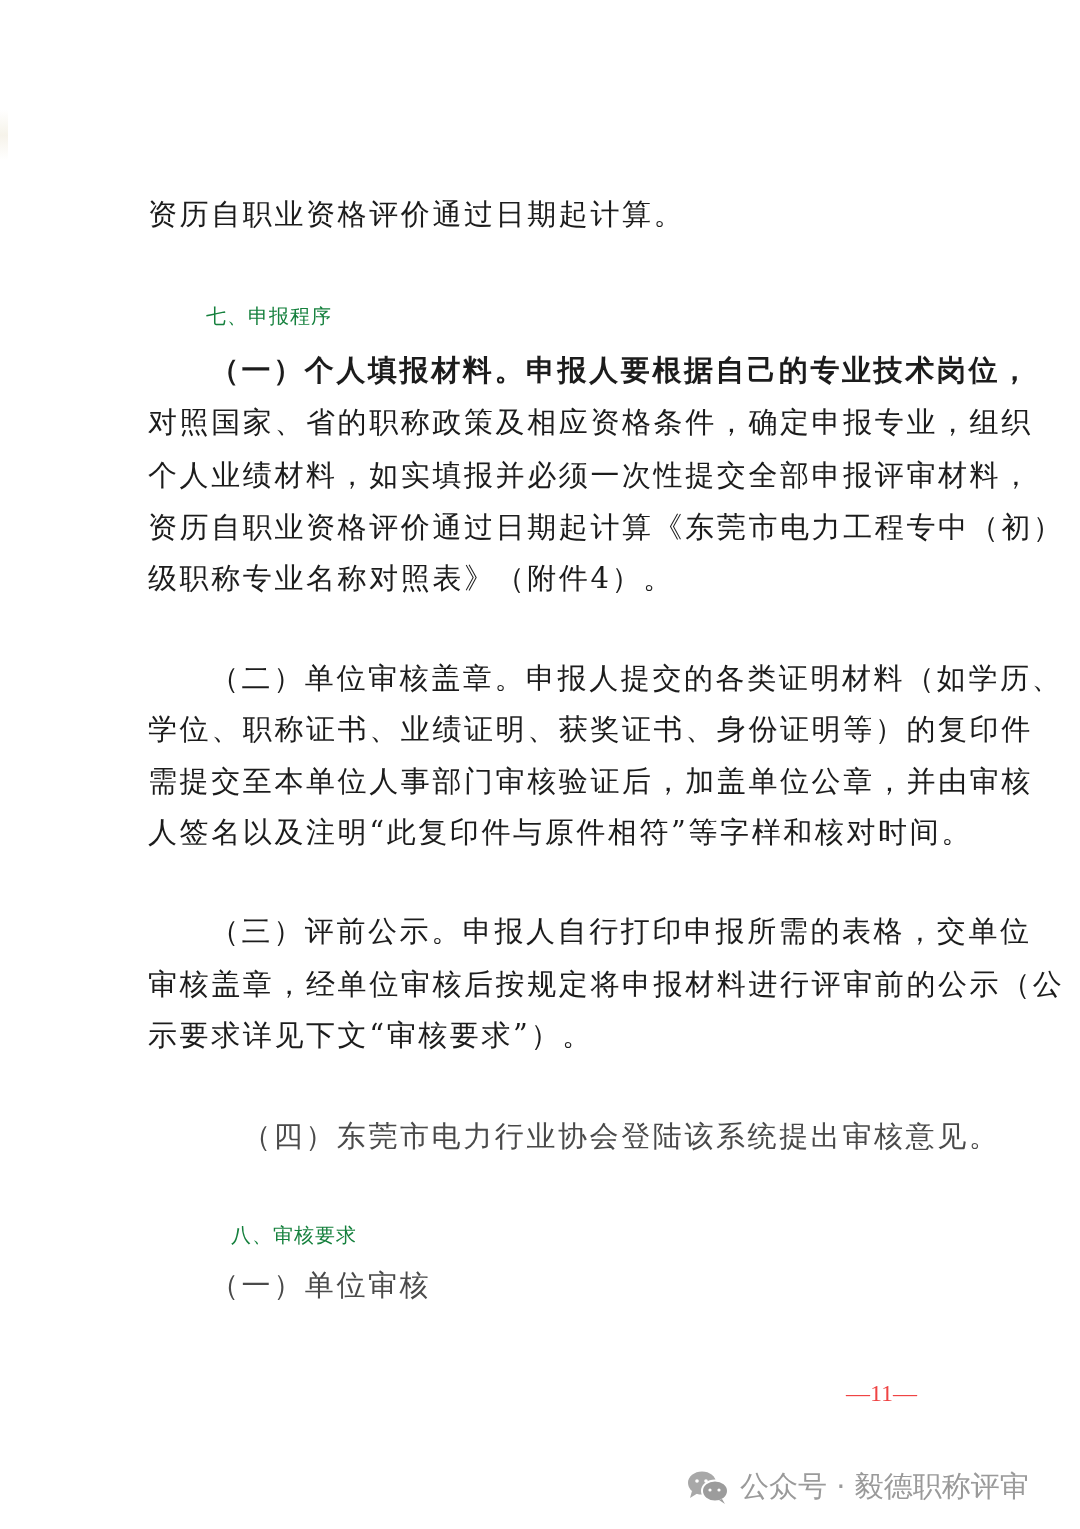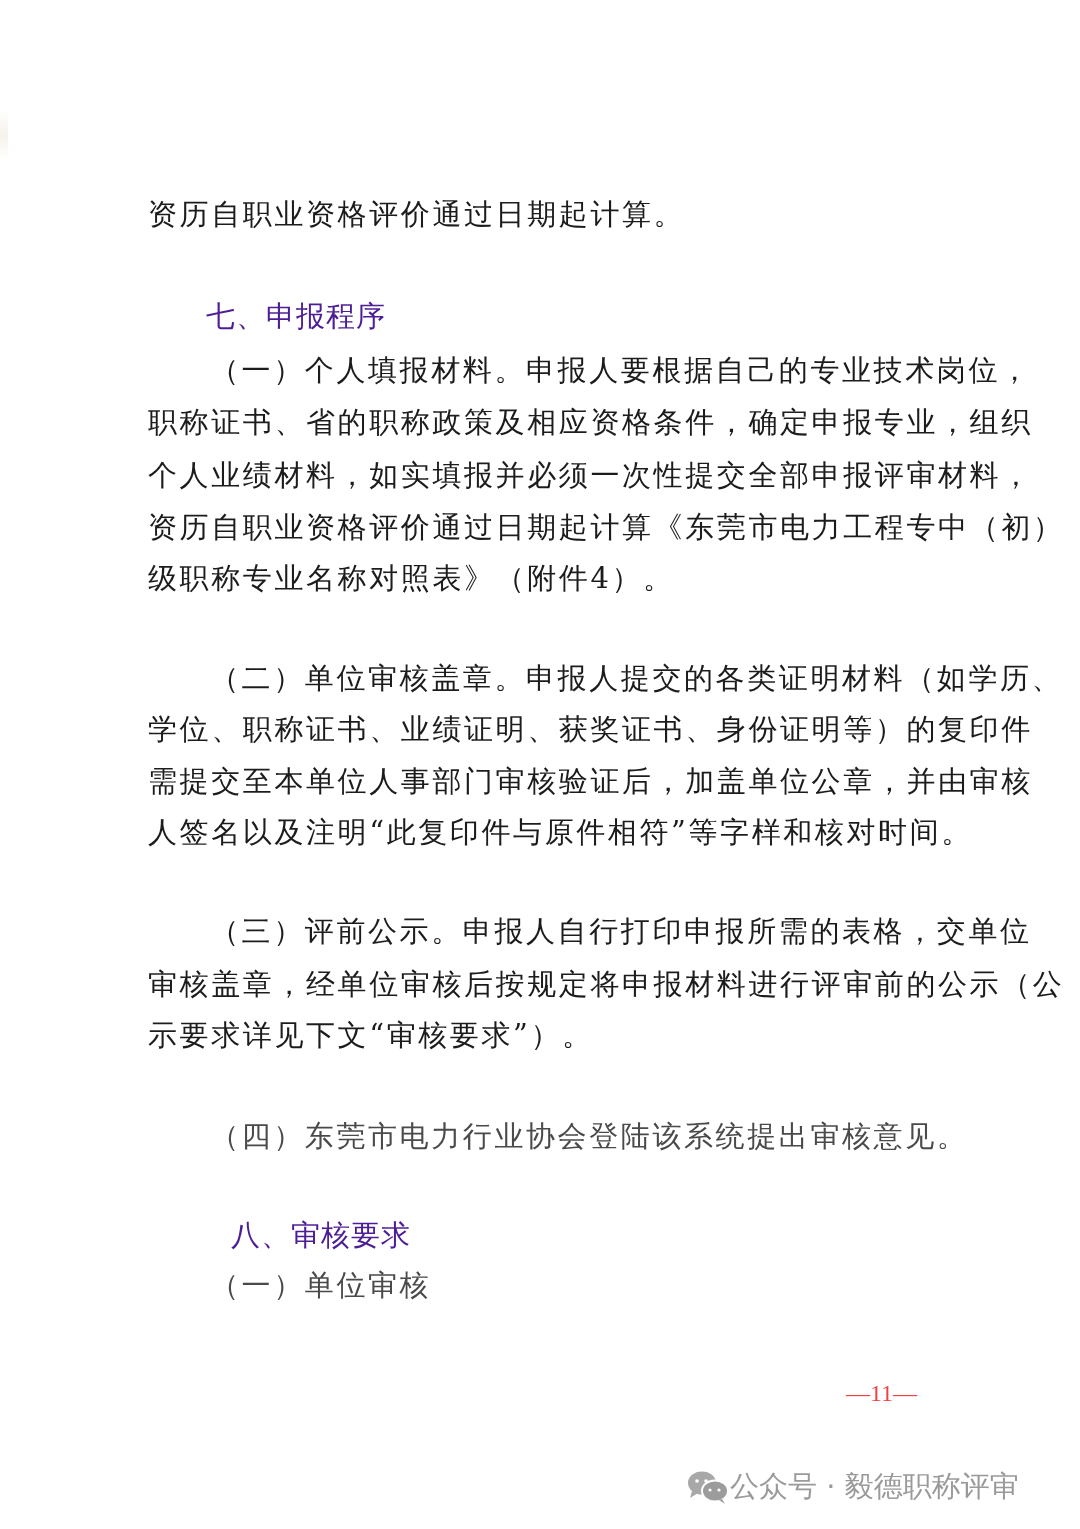--- a/index.html
+++ b/index.html
@@ -28,44 +28,45 @@
       line-height: 40px;
       white-space: nowrap;
       letter-spacing: 2.6px;
       color: #1c1c1c;
     }
     .indent { left: 210px; }
     .heading {
       position: absolute;
       left: 206px;
       font-family: "DejaVu Sans", "Liberation Sans", sans-serif;
-      font-size: 29px;
+      font-size: 20px;
       line-height: 40px;
       letter-spacing: 1px;
-      color: #4c1d95;
+      color: #15803d;
       white-space: nowrap;
     }
     .faded { color: #4a4a4a; }
     .page-number {
       position: absolute;
       left: 846px;
       top: 1378px;
       font-family: "Liberation Serif", "DejaVu Serif", serif;
       font-size: 24px;
       line-height: 30px;
       color: #ef4444;
       white-space: nowrap;
     }
     .watermark {
       position: absolute;
       left: 686px;
       top: 1462px;
       height: 50px;
       display: flex;
       align-items: center;
+      gap: 10px;
       color: #9a9a9a;
       font-family: "DejaVu Sans", "Liberation Sans", sans-serif;
       font-size: 29px;
       white-space: nowrap;
     }
     .wechat-icon {
       width: 44px;
       height: 36px;
       position: relative;
     }
@@ -79,36 +80,36 @@
 </head>
 <body>
 
 <div class="page">
   <div class="scan-mark"></div>
 
   <div class="line" style="top:194px;">资历自职业资格评价通过日期起计算。</div>
 
   <div class="heading" style="top:296px;">七、申报程序</div>
 
-  <div class="line indent" style="top:350px;">（一）个人填报材料。申报人要根据自己的专业技术岗位，</div>
-  <div class="line" style="top:402px;">职称证书、省的职称政策及相应资格条件，确定申报专业，组织</div>
+  <div class="line indent" style="top:350px;font-weight:bold;">（一）个人填报材料。申报人要根据自己的专业技术岗位，</div>
+  <div class="line" style="top:402px;">对照国家、省的职称政策及相应资格条件，确定申报专业，组织</div>
   <div class="line" style="top:455px;">个人业绩材料，如实填报并必须一次性提交全部申报评审材料，</div>
   <div class="line" style="top:507px;">资历自职业资格评价通过日期起计算《东莞市电力工程专中（初）</div>
   <div class="line" style="top:558px;">级职称专业名称对照表》（附件4）。</div>
 
   <div class="line indent" style="top:658px;">（二）单位审核盖章。申报人提交的各类证明材料（如学历、</div>
   <div class="line" style="top:709px;text-align:center;">学位、职称证书、业绩证明、获奖证书、身份证明等）的复印件</div>
   <div class="line" style="top:761px;">需提交至本单位人事部门审核验证后，加盖单位公章，并由审核</div>
   <div class="line" style="top:812px;">人签名以及注明“此复印件与原件相符”等字样和核对时间。</div>
 
   <div class="line indent" style="top:911px;">（三）评前公示。申报人自行打印申报所需的表格，交单位</div>
   <div class="line" style="top:964px;">审核盖章，经单位审核后按规定将申报材料进行评审前的公示（公</div>
   <div class="line" style="top:1015px;">示要求详见下文“审核要求”）。</div>
 
-  <div class="line indent faded" style="top:1116px;">（四）东莞市电力行业协会登陆该系统提出审核意见。</div>
+  <div class="line indent faded" style="top:1116px;margin-left:32px;">（四）东莞市电力行业协会登陆该系统提出审核意见。</div>
 
   <div class="heading" style="top:1215px;margin-left:25px;">八、审核要求</div>
   <div class="line indent faded" style="top:1265px;">（一）单位审核</div>
 
   <div class="page-number">—11—</div>
 
   <div class="watermark">
     <span class="wechat-icon">
       <svg width="44" height="36" viewBox="0 0 44 36">
         <ellipse cx="16" cy="14" rx="14" ry="11.5" fill="#a8a8a8"></ellipse>

